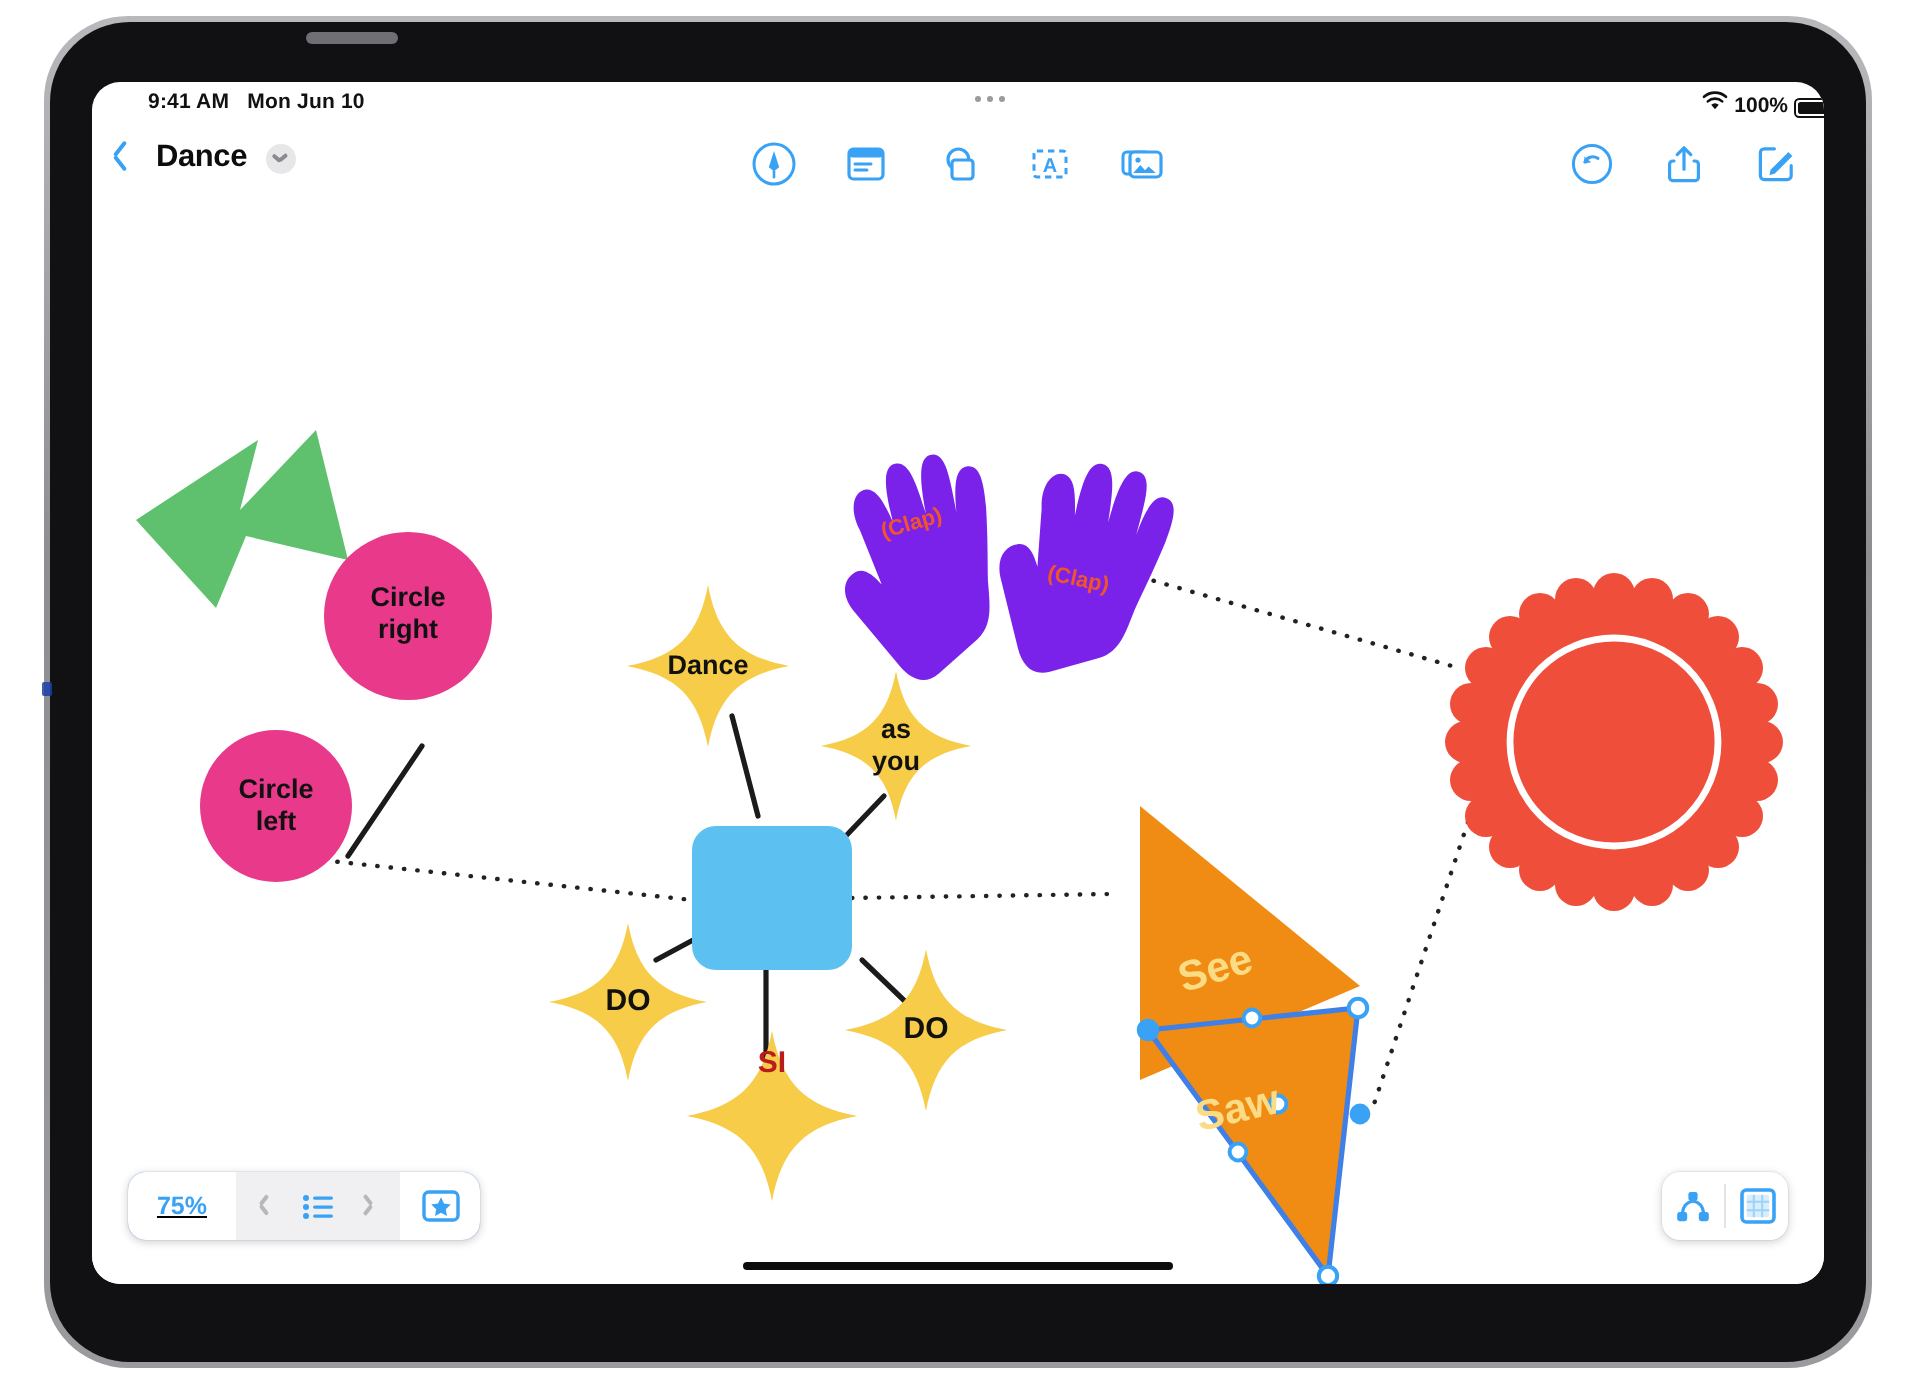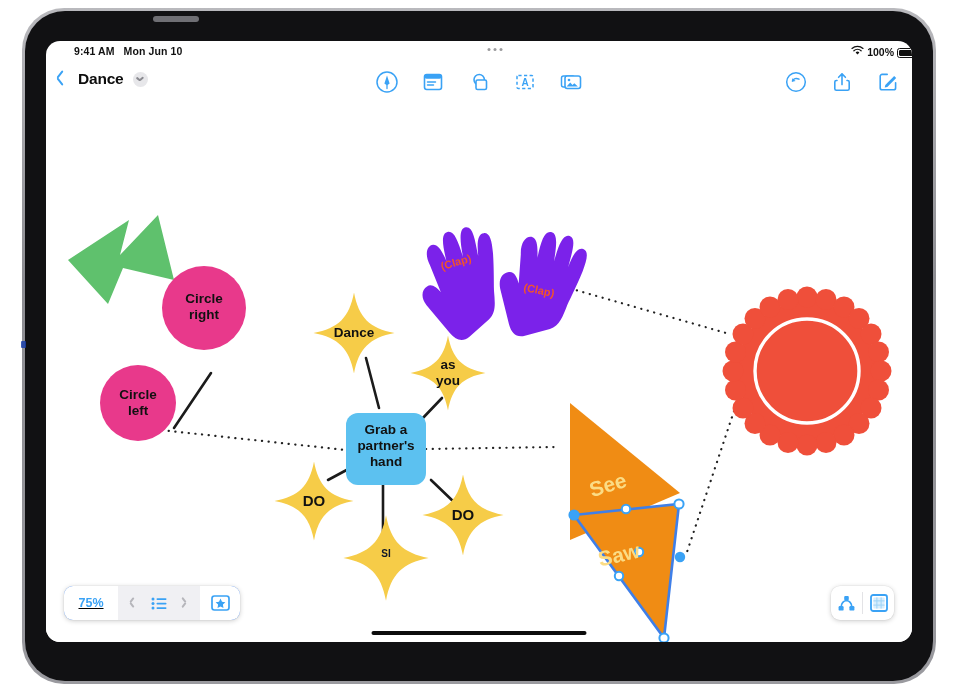--- a/index.html
+++ b/index.html
@@ -420,25 +420,22 @@
 right</div>
       <div class="node-label" style="left:54px; top:279px; width:76px; font-size:13.5px; color:#111;">Circle
 left</div>
 
       <div class="node-label" style="left:381px; top:148px; width:58px; font-size:11px; color:#f2542a; transform:rotate(-16deg);">(Clap)</div>
       <div class="node-label" style="left:464px; top:176px; width:58px; font-size:11px; color:#f2542a; transform:rotate(12deg);">(Clap)</div>
 
       <div class="node-label" style="left:278px; top:217px; width:60px; font-size:13.5px; color:#111;">Dance</div>
       <div class="node-label" style="left:375px; top:249px; width:54px; font-size:13.5px; color:#111;">as
 you</div>
-      <div class="node-label" style="left:303px; top:314px; width:74px; font-size:13.5px; color:#111;">Grab a
-partner's
-hand</div>
       <div class="node-label" style="left:241px; top:384px; width:54px; font-size:15px; color:#111;">DO</div>
-      <div class="node-label" style="left:313px; top:440px; width:54px; font-size:10px; color:#0f172a;">SI</div>
+      <div class="node-label" style="left:313px; top:415px; width:54px; font-size:15px; color:#b91c1c;">SI</div>
       <div class="node-label" style="left:390px; top:398px; width:54px; font-size:15px; color:#111;">DO</div>
 
 
       <div class="node-label" style="left:527px; top:365px; width:70px; font-size:21px; color:#fbdc85; transform:rotate(-17deg);">See</div>
       <div class="node-label" style="left:538px; top:435px; width:70px; font-size:21px; color:#fbdc85; transform:rotate(-13deg);">Saw</div>
 
       <div class="bottom-left-bar">
         <div class="zoom-chip">75%</div>
         <div class="pager">
           <div class="pager-btn">

